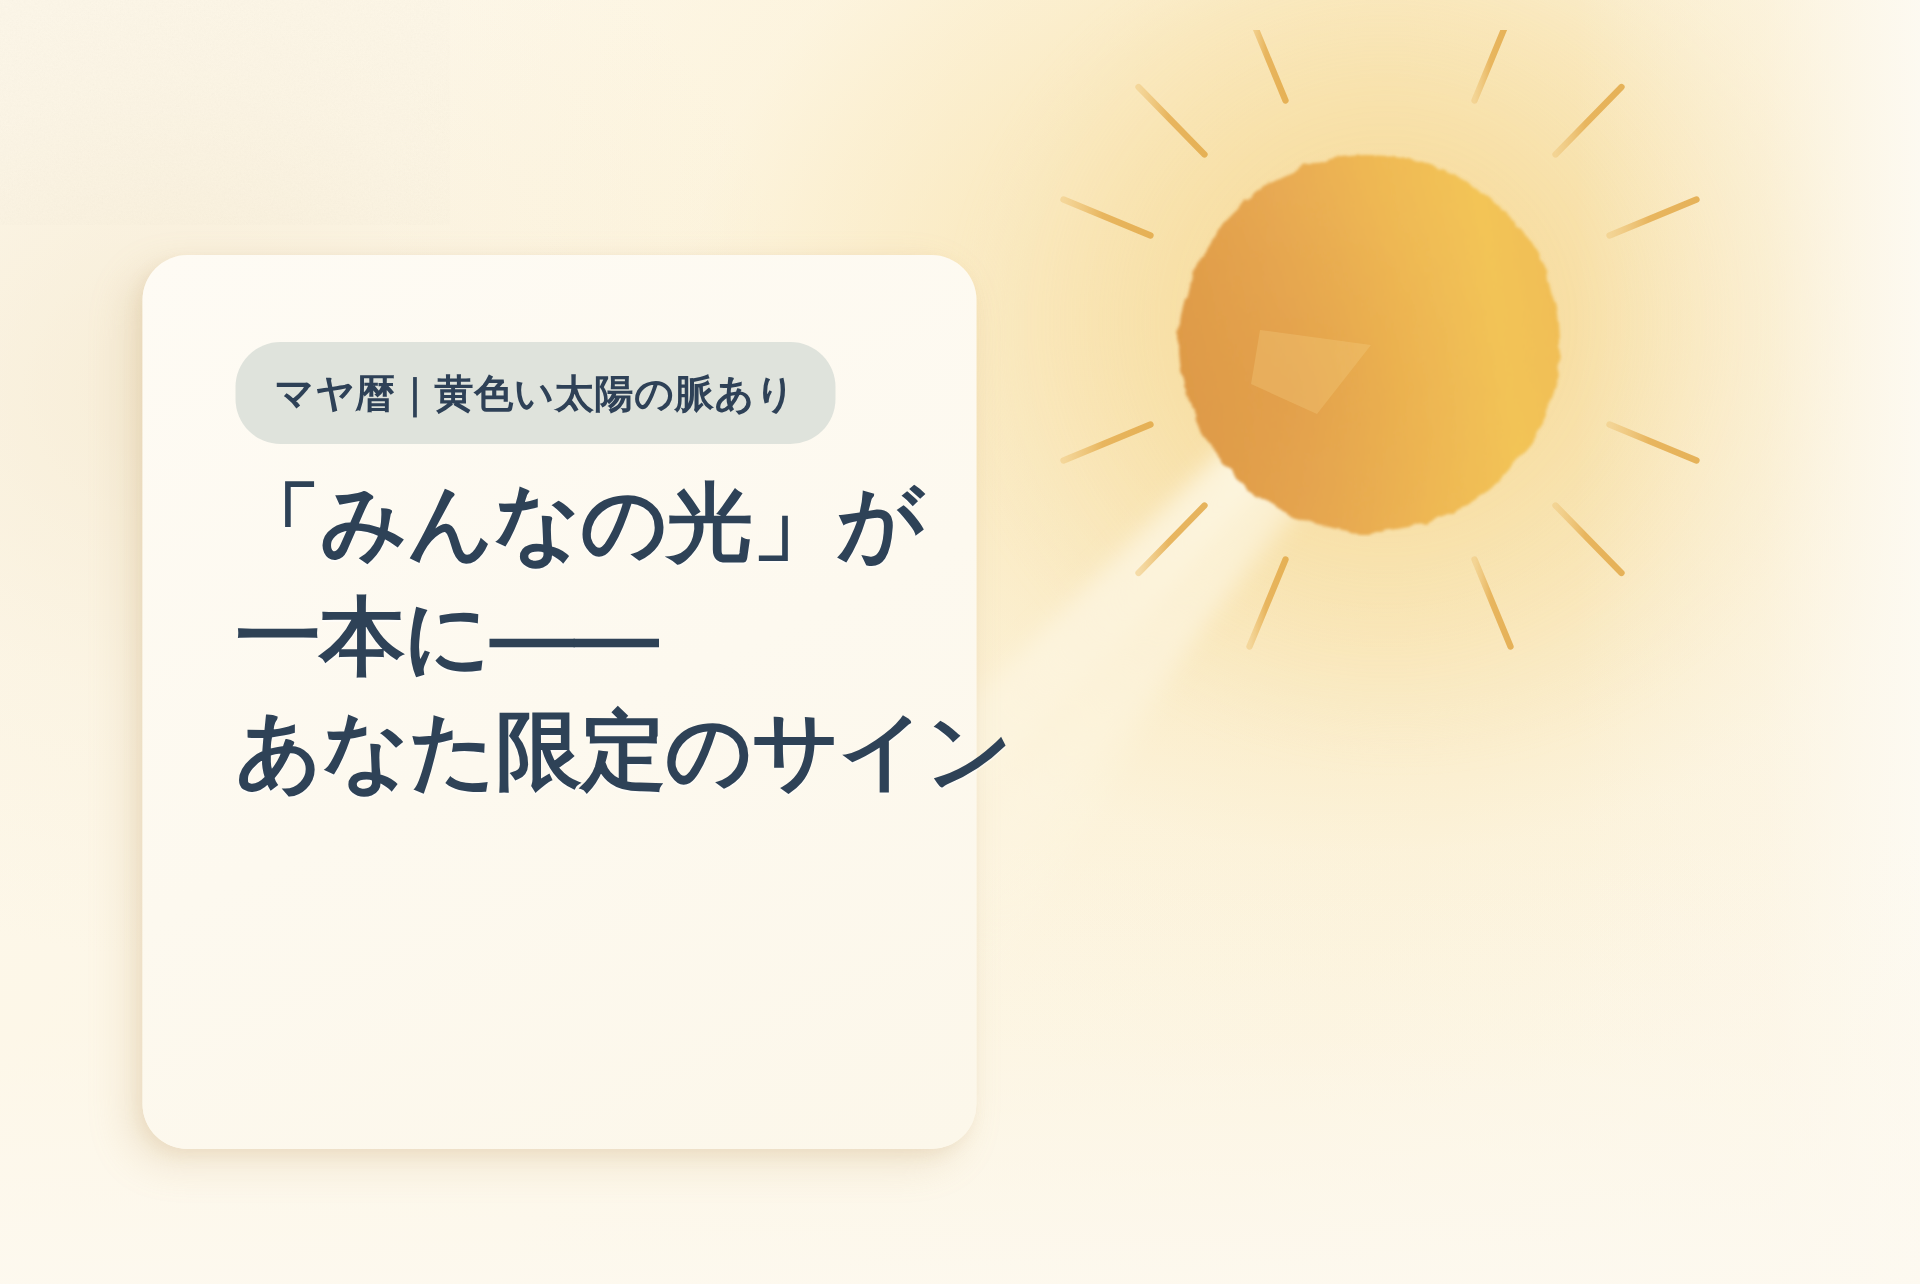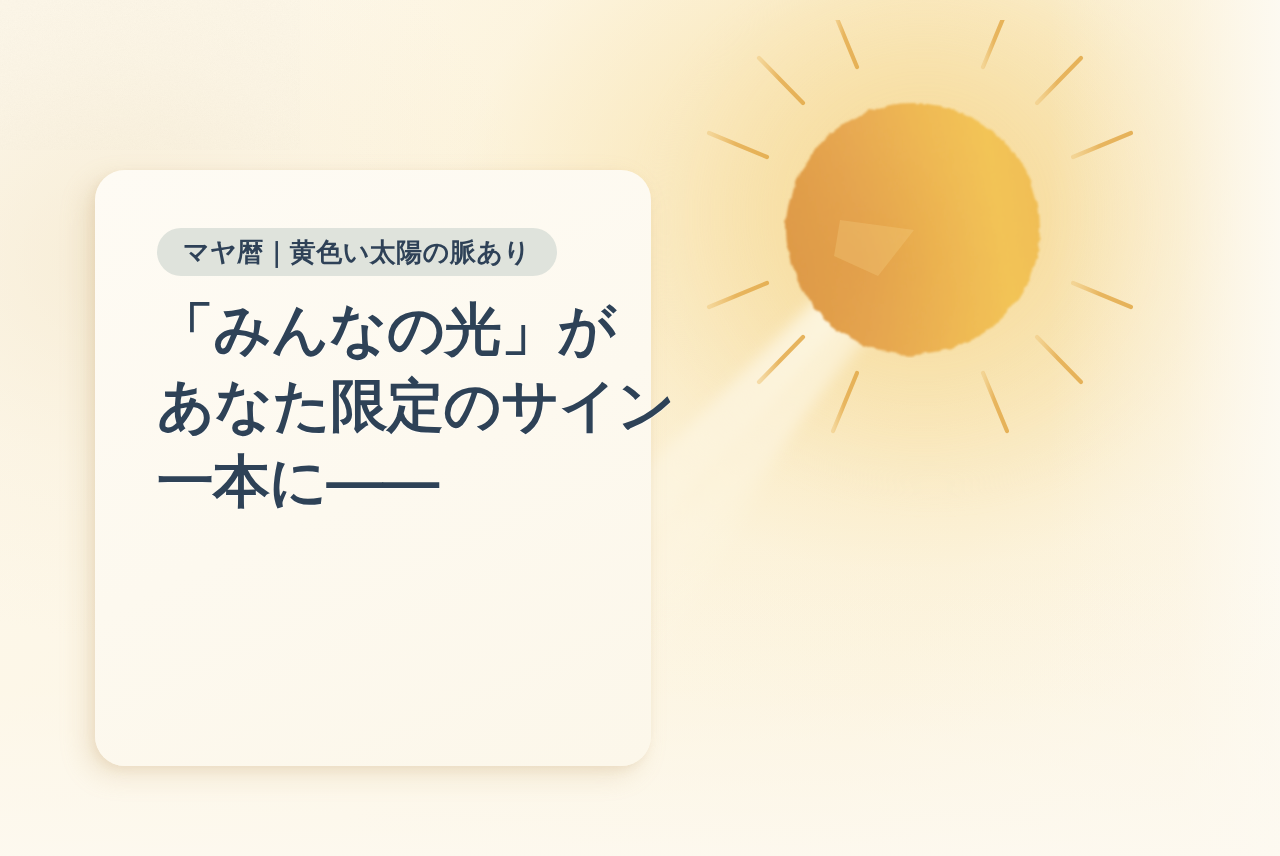--- a/index.html
+++ b/index.html
@@ -110,21 +110,21 @@
     position:absolute;
     left:62px; top:58px;
     right:28px;
   }
 
   
   .badge {
     display:inline-flex;
     align-items:center;
     justify-content:center;
-    height:48px;
+    height:68px;
     padding:12px 26px;
     border-radius:30px;
     background:#dfe3dc;
     color:#2e4157;
     font-size:26px;
     font-weight:700;
     letter-spacing:0.5px;
     white-space:nowrap;
   }
 
@@ -234,22 +234,22 @@
     </svg>
   </div>
 
   <div class="card">
     <div class="card-inner">
 
       <div class="badge">マヤ暦｜黄色い太陽の脈あり</div>
 
       <div class="headline">
         <span class="ln ln1">「みんなの光」が</span>
+        <span class="ln ln2">一本に——</span>
         <span class="ln ln3">あなた限定のサイン</span>
-        <span class="ln ln2">一本に——</span>
       </div>
 
     </div>
   </div>
 
   <svg class="grain" aria-hidden="true">
     <filter id="grainF">
       <feTurbulence type="fractalNoise" baseFrequency="0.85" numOctaves="4" seed="3"></feTurbulence>
       <feColorMatrix type="saturate" values="0"></feColorMatrix>
       <feComponentTransfer>

